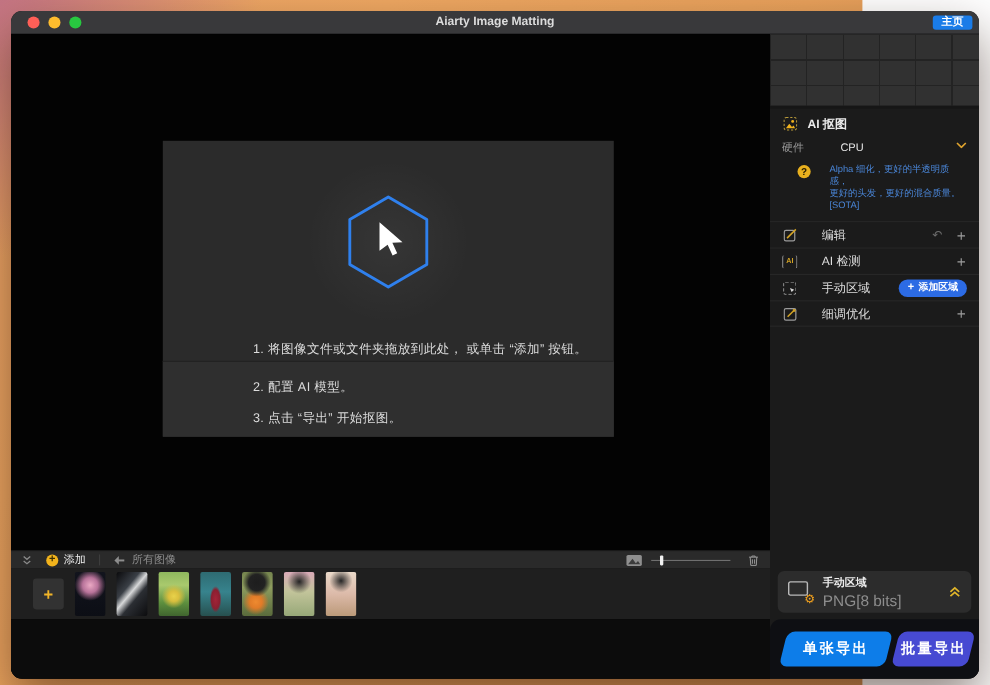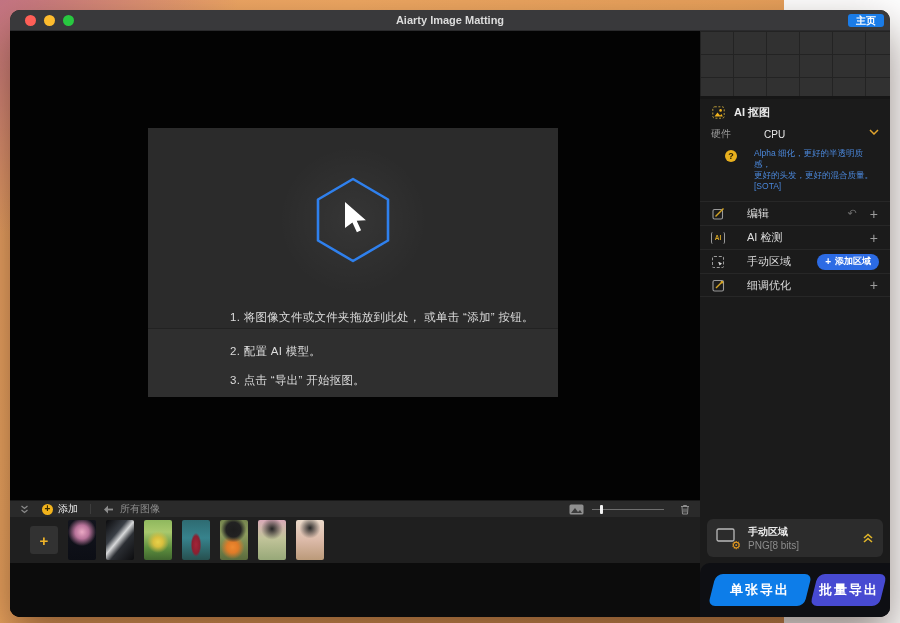--- a/index.html
+++ b/index.html
@@ -82,21 +82,21 @@
   .cross{font-size:10px;font-weight:bold;line-height:10px}
   .ticon{width:14px;height:14px;display:flex;align-items:center;justify-content:center}
   .box-dashed{width:12px;height:12px;border:1px dashed #9a9a9a;border-radius:2px;position:relative}
   .box-dashed .dot{position:absolute;right:1px;bottom:1px;width:4px;height:4px;background:#d8d8d8;clip-path:polygon(0 0,100% 50%,40% 100%)}
   .ai-detect-box{width:14px;height:12px;border-left:1.5px solid #9a9a9a;border-right:1.5px solid #9a9a9a;border-radius:2px;
     display:flex;align-items:center;justify-content:center;font-size:6.5px;font-weight:bold;color:#d3a325}
   .sb-spacer{flex:1}
   .export-card{margin:0 7px 6px 7px;background:#2c2c2c;border-radius:6px;height:38px;display:flex;align-items:center;padding:0 9px}
   .exp-texts{margin-left:8px;display:flex;flex-direction:column;gap:1px}
   .exp-title{font-size:10px;font-weight:bold;color:#ececec}
-  .exp-sub{font-size:10px;color:#8d8d8d}
+  .exp-sub{font-size:14px;color:#8d8d8d}
   .exp-spacer{flex:1}
   .sb-footer{flex:0 0 54px;background:#0e0f13;border-top-left-radius:10px;display:flex;align-items:center;padding:0 7px;gap:6px}
   .export-btn{height:32px;border-radius:7px;transform:skewX(-14deg);display:flex;align-items:center;justify-content:center;
     color:#fff;font-weight:bold;font-size:13px;letter-spacing:2px}
   .export-btn span{display:block;transform:skewX(14deg);white-space:nowrap}
   .btn-single{width:97px;background:#0d7de9;margin-left:5px}
   .btn-batch{width:70px;background:#474ad2}
   svg{display:block}
 </style>
 </head>

